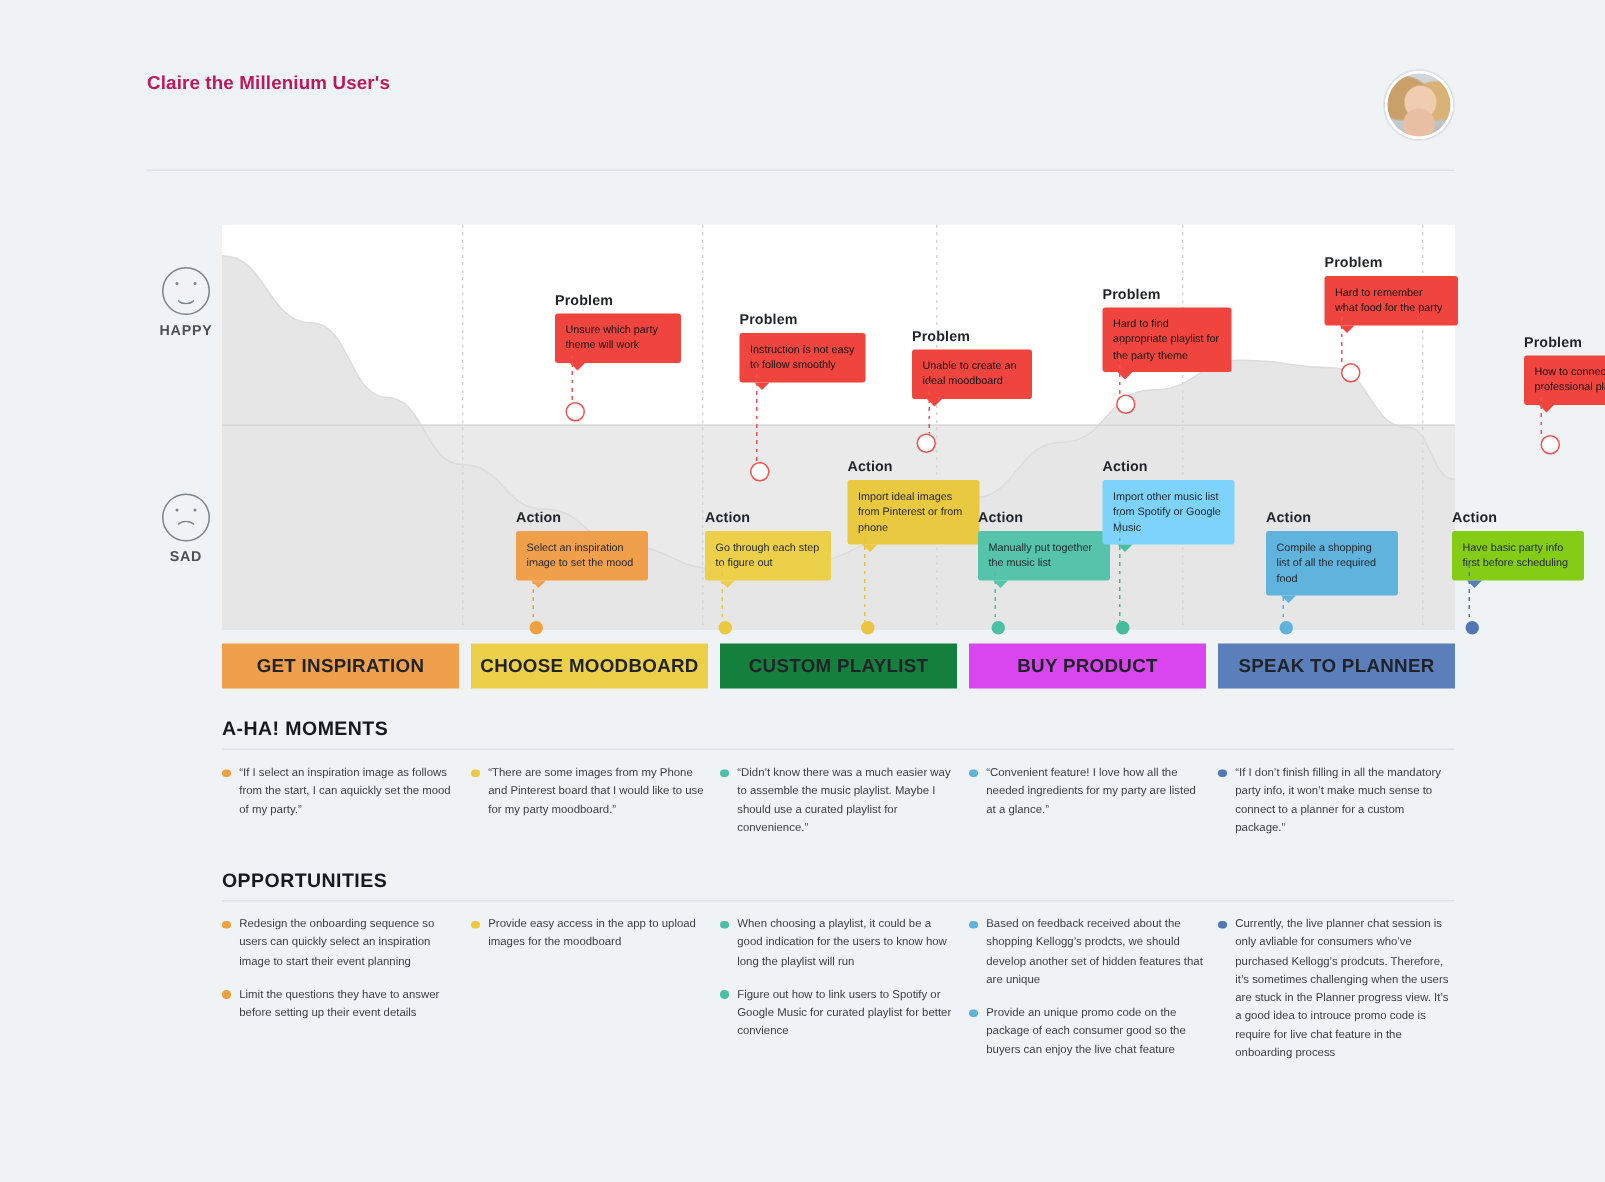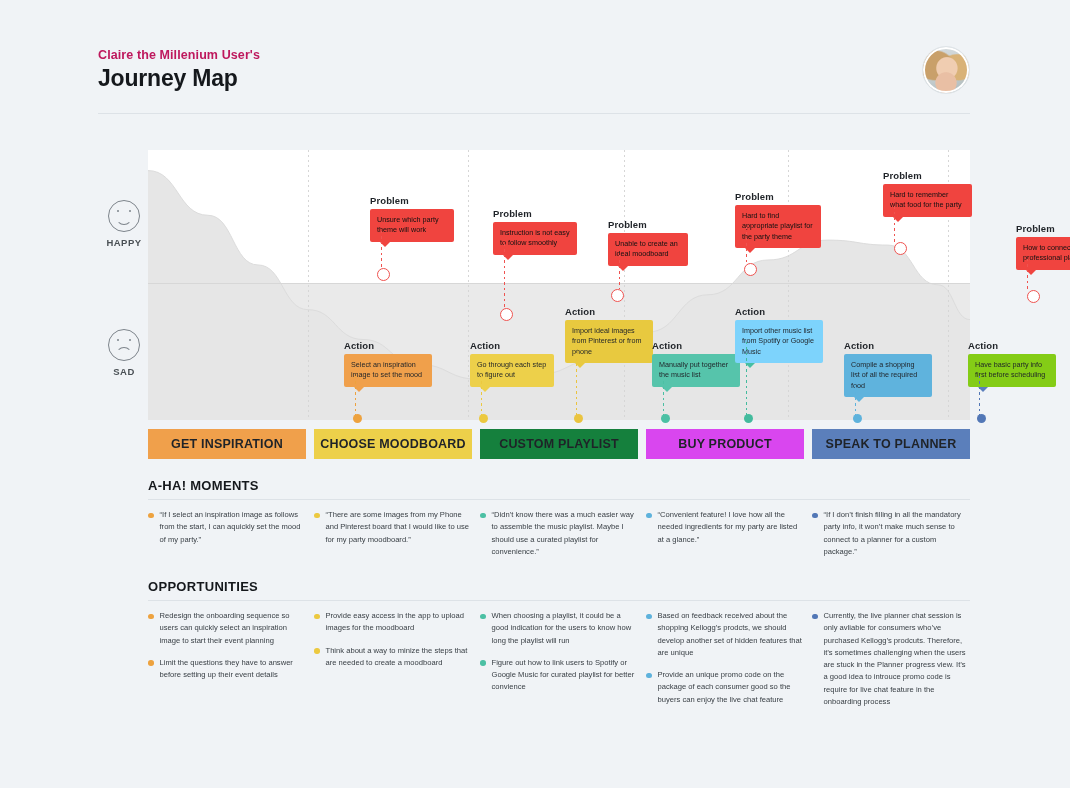--- a/index.html
+++ b/index.html
@@ -82,26 +82,25 @@
   .bullet{flex:0 0 auto;width:5.5px;height:5.5px;border-radius:50%;margin-top:3.5px;}
   .itxt{font-size:7.6px;line-height:1.62;color:#3a4046;}
 </style>
 </head>
 <body>
 
 <div class="page">
 
   <div class="header">
     <div class="hdr-sub">Claire the Millenium User's</div>
-    <div class="hdr-title">Journey Map</div>
     <div class="avatar"></div>
   </div>
   <div class="hdr-rule"></div>
 
-  <div class="axis-ico" style="top:200px">
+  <div class="axis-ico" style="top:178px">
     <div class="face">
       <span class="eye l"></span>
         <span class="eye r"></span>
         <span class="mouth"></span>
     </div>
     <div class="cap">HAPPY</div>
   </div>
   <div class="axis-ico sad" style="top:329px">
     <div class="face">
       <span class="eye l"></span>
@@ -265,24 +264,20 @@
           <div class="item">
             <span class="bullet" style="background: rgb(237, 162, 63);"></span>
             <span class="itxt">Limit the questions they have to answer before setting up their event details</span>
           </div>
         </div>
         <div class="col">
           <div class="item">
             <span class="bullet" style="background: rgb(236, 201, 64);"></span>
             <span class="itxt">Provide easy access in the app to upload images for the moodboard</span>
           </div>
-          <div class="item">
-            <span class="bullet" style="background: rgb(236, 201, 64);"></span>
-            <span class="itxt">Think about a way to minize the steps that are needed to create a moodboard</span>
-          </div>
         </div>
         <div class="col">
           <div class="item">
             <span class="bullet" style="background: rgb(76, 192, 164);"></span>
             <span class="itxt">When choosing a playlist, it could be a good indication for the users to know how long the playlist will run</span>
           </div>
           <div class="item">
             <span class="bullet" style="background: rgb(76, 192, 164);"></span>
             <span class="itxt">Figure out how to link users to Spotify or Google Music for curated playlist for better convience</span>
           </div>

